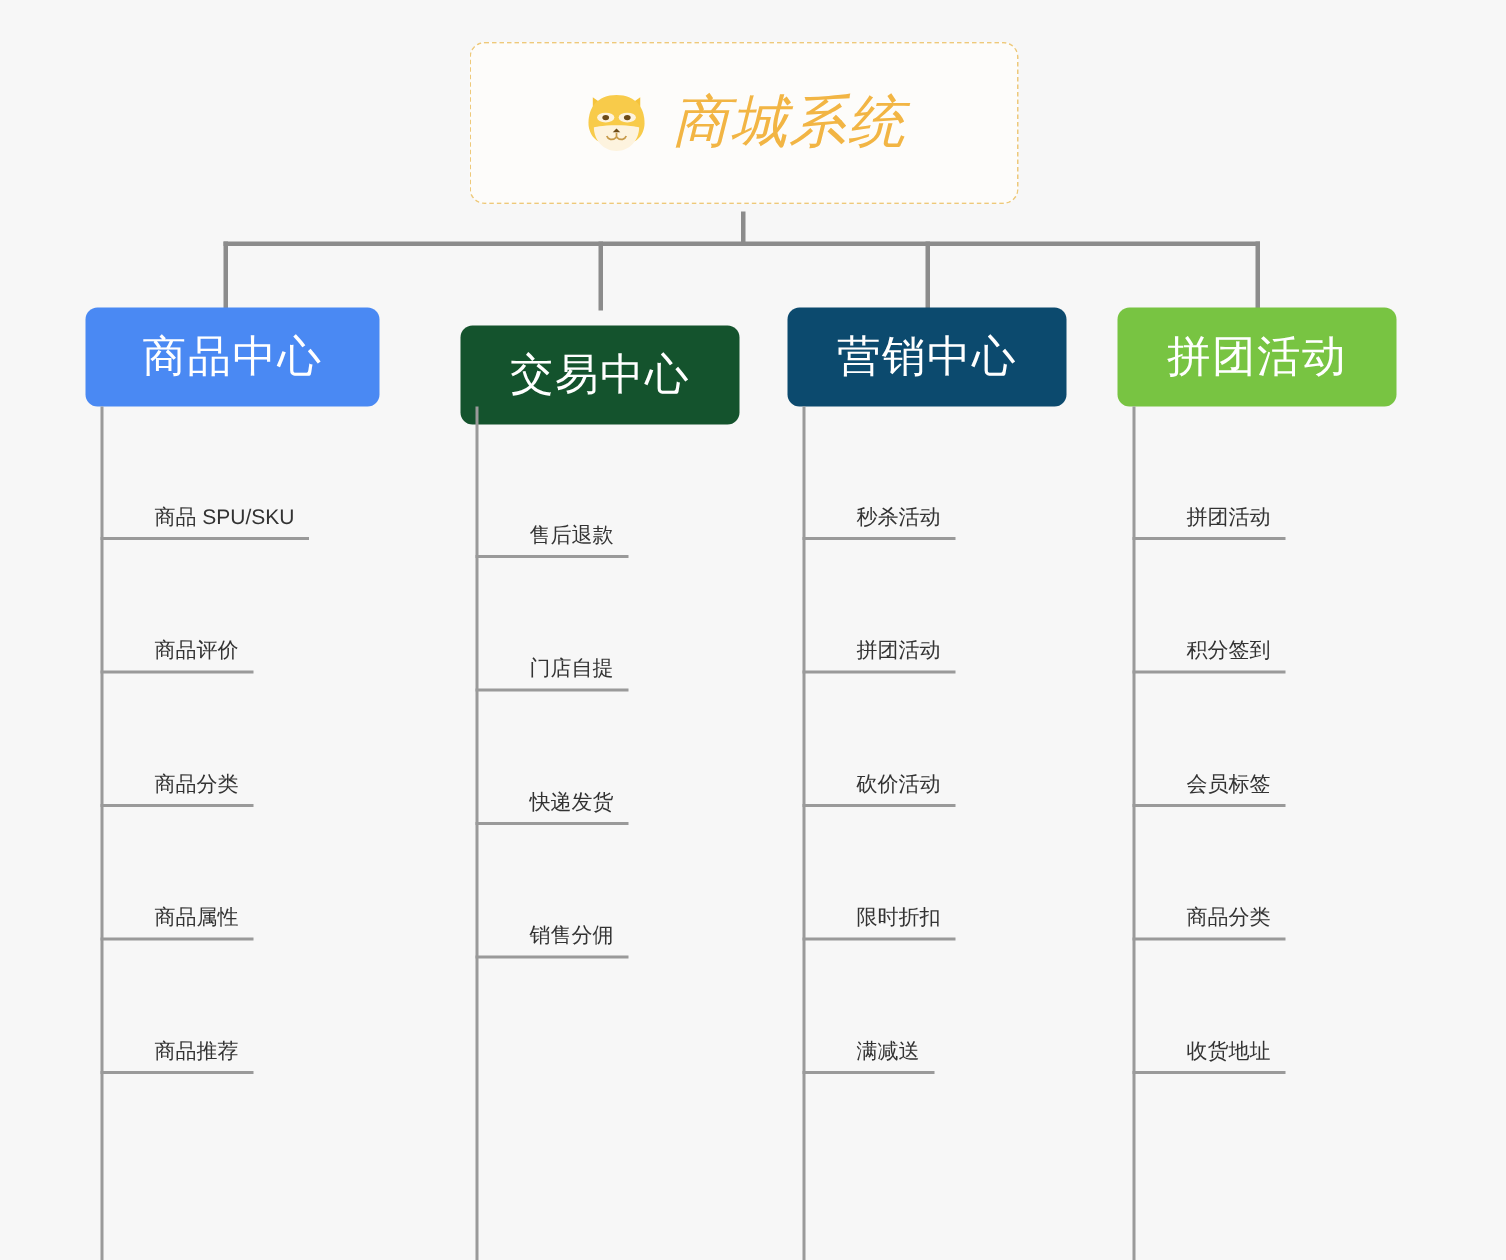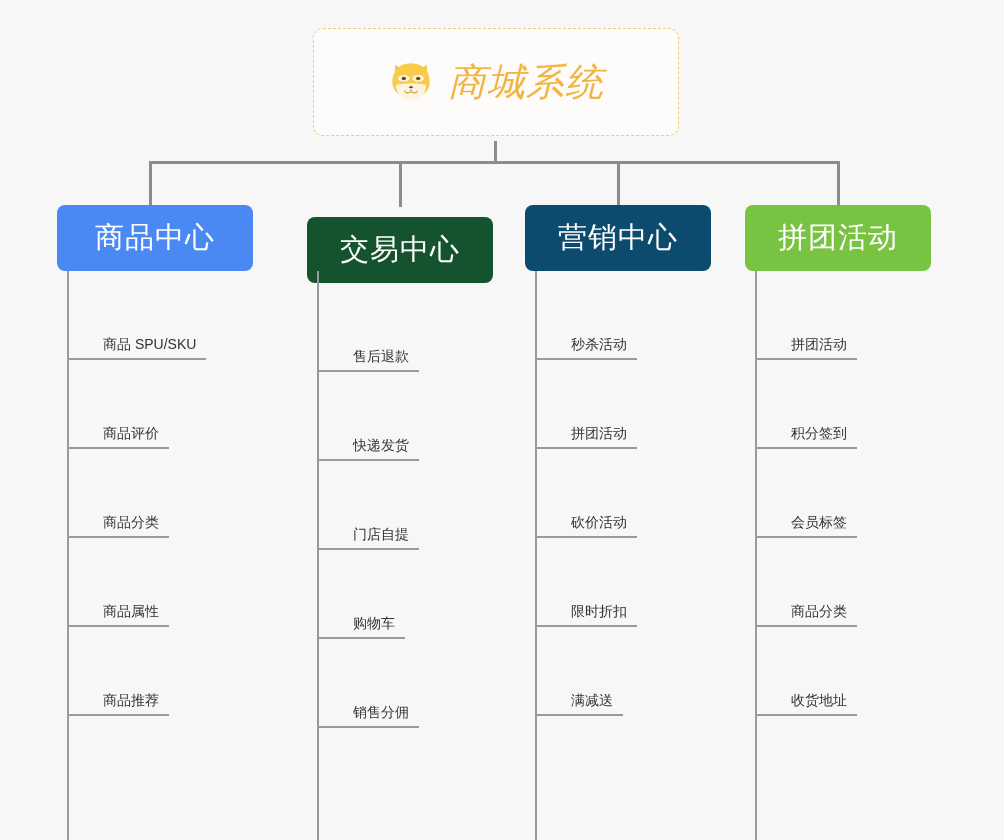--- a/index.html
+++ b/index.html
@@ -194,31 +194,26 @@
     </div>
     <div class="spine" style="height:575px;"></div>
     <div class="leaves">
       <div class="leaf">
           <div class="leaf-inner">
             <span class="leaf-label">售后退款</span>
           </div>
         </div>
       <div class="leaf">
           <div class="leaf-inner">
+            <span class="leaf-label">门店自提</span>
+          </div>
+        </div>
+      <div class="leaf">
+          <div class="leaf-inner">
             <span class="leaf-label">快递发货</span>
-          </div>
-        </div>
-      <div class="leaf">
-          <div class="leaf-inner">
-            <span class="leaf-label">门店自提</span>
-          </div>
-        </div>
-      <div class="leaf">
-          <div class="leaf-inner">
-            <span class="leaf-label">购物车</span>
           </div>
         </div>
       <div class="leaf">
           <div class="leaf-inner">
             <span class="leaf-label">销售分佣</span>
           </div>
         </div>
     </div>
   </div>
 

